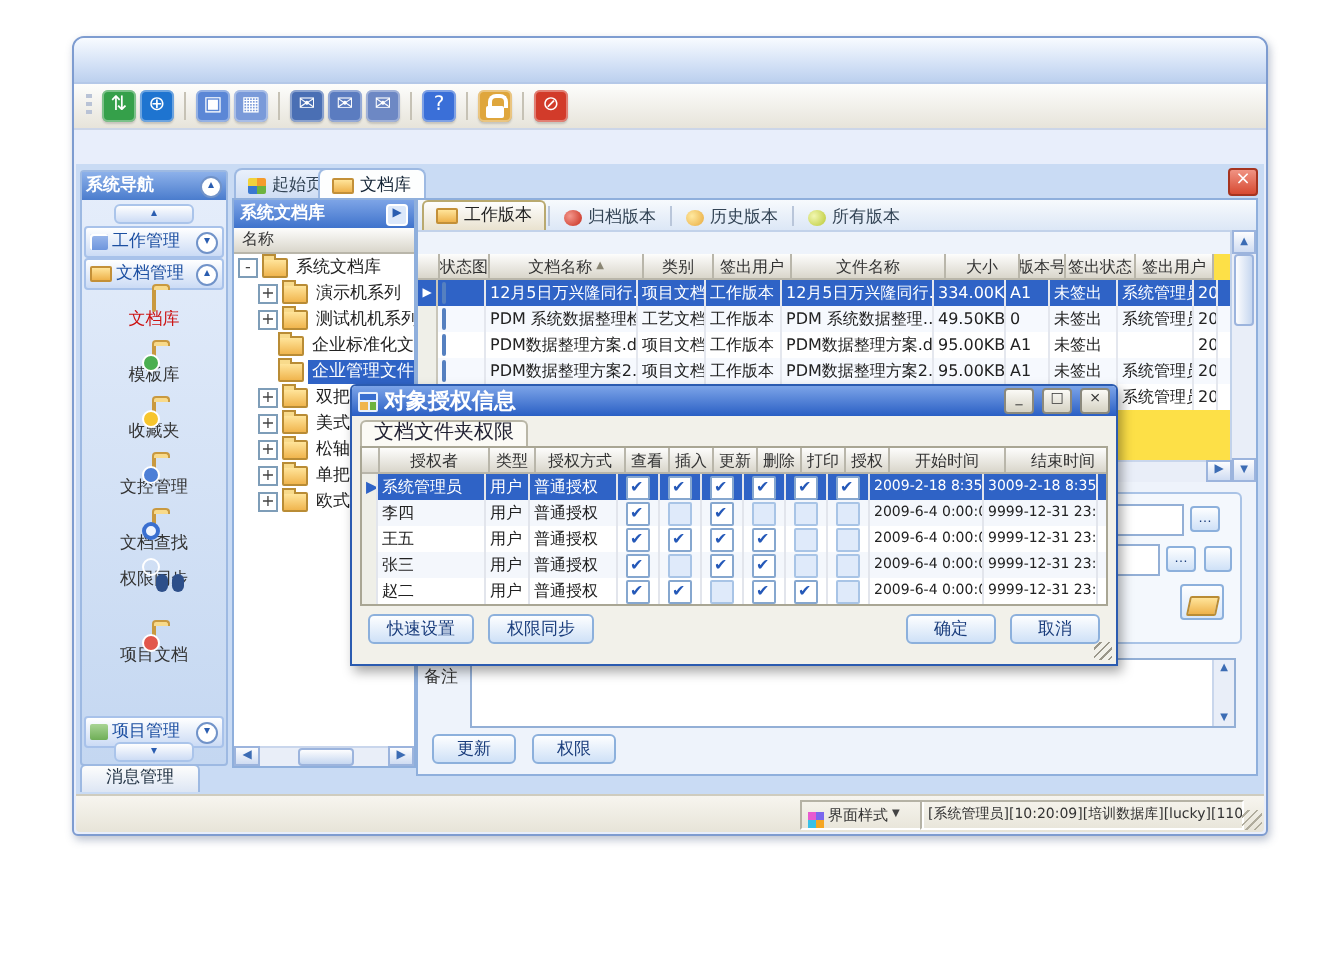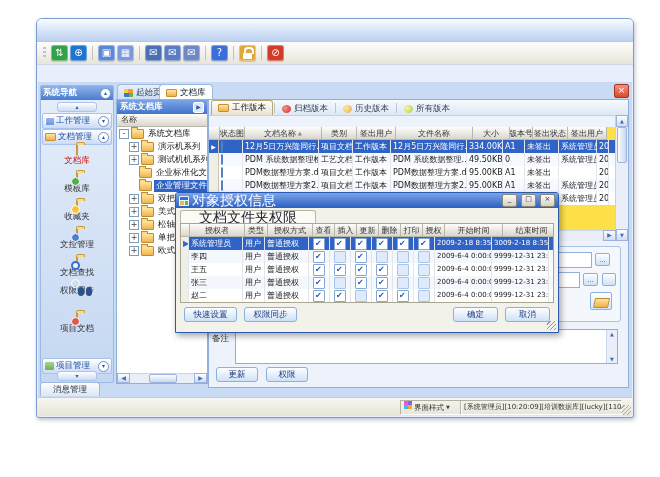--- a/index.html
+++ b/index.html
@@ -167,36 +167,36 @@
          border-radius:3px;font-size:8.5px;color:#1a3d7c;font-family:inherit;cursor:pointer;padding:0 4px;}
   .b-update{top:267px;left:7px;width:42px;}
   .b-perm{top:267px;left:57px;width:42px;}
   
   .statusbar{position:absolute;left:1px;right:1px;bottom:1px;height:18px;background:linear-gradient(#f7f5ef,#e7e4d8);
              border-top:1px solid #cfccbe;border-radius:0 0 2px 2px;}
   .sb-cell{position:absolute;top:2px;height:13px;border:1px solid;border-color:#b5b2a5 #fff #fff #b5b2a5;
            font-size:7.5px;line-height:13px;padding:0 3px;color:#333;white-space:nowrap;overflow:hidden;}
   .sb-company{left:3px;width:92px;}
   .sb-ready{left:100px;right:230px;}
-  .sb-style{right:170px;width:54px;display:flex;align-items:flex-start;gap:2px;cursor:pointer;}
+  .sb-style{right:170px;width:54px;display:flex;align-items:flex-end;gap:2px;cursor:pointer;}
   .sb-session{right:10px;width:154px;font-size:7px;}
   .sb-grip{position:absolute;right:1px;bottom:1px;width:10px;height:10px;cursor:nwse-resize;
            background:repeating-linear-gradient(135deg,transparent 0 2px,#b0ac9d 2px 3px);}
   .dd-arrow{font-size:5px;color:#444;}
   
   .dialog{position:absolute;left:175px;top:192px;width:382px;height:139px;background:#f2f1ea;
           border:1px solid #2b5bb0;border-radius:3px 3px 0 0;box-shadow:2px 3px 6px rgba(0,0,0,.35);z-index:60;}
   .dlg-title{position:absolute;left:0;right:0;top:0;height:15px;display:flex;align-items:center;gap:3px;
              background:linear-gradient(#7ca4e8,#2a5fc4);border-radius:2px 2px 0 0;padding:0 3px;cursor:move;}
-  .dlg-title .t{flex:1;color:#fff;font-size:14px;font-weight:normal;white-space:nowrap;overflow:hidden;}
+  .dlg-title .t{flex:1;color:#fff;font-size:11px;font-weight:bold;white-space:nowrap;overflow:hidden;}
   .dlg-ico{width:10px;height:10px;flex:none;}
   .dlg-btn{width:13px;height:11px;background:linear-gradient(#fbfaf6,#d5d2c3);border:1px solid #8b897c;
            border-radius:2px;font-size:7px;line-height:9px;text-align:center;color:#333;cursor:pointer;margin-left:1px;}
-  .dlg-tab{position:absolute;left:4px;top:17px;height:12px;padding:0 18px;background:#fbfaf5;
-           border:1px solid #b9b6a6;border-bottom:none;border-radius:3px 3px 0 0;font-size:14px;
+  .dlg-tab{position:absolute;left:4px;top:17px;height:12px;padding:0 6px;background:#fbfaf5;
+           border:1px solid #b9b6a6;border-bottom:none;border-radius:3px 3px 0 0;font-size:10px;
            line-height:12px;color:#223;cursor:pointer;text-align:center;}
   .dgrid{position:absolute;left:4px;right:4px;top:30px;height:78px;background:#fff;border:1px solid #a9a694;overflow:hidden;}
   .dg-row{display:flex;height:13px;background:#fff;cursor:pointer;}
   .dg-row:nth-child(even){background:#f4f7fc;}
   .dg-row.sel{background:#2f63c6;color:#fff;}
   .dg-c{border-right:1px solid #e2e5ec;font-size:8px;line-height:13px;white-space:nowrap;overflow:hidden;
         padding:0 2px;box-sizing:border-box;}
   .dg-time{font-size:7px;}
   .chk{display:block;width:10px;height:10px;margin:1px auto;background:#fff;border:1px solid #86a7cf;
        border-radius:1px;position:relative;cursor:pointer;}

